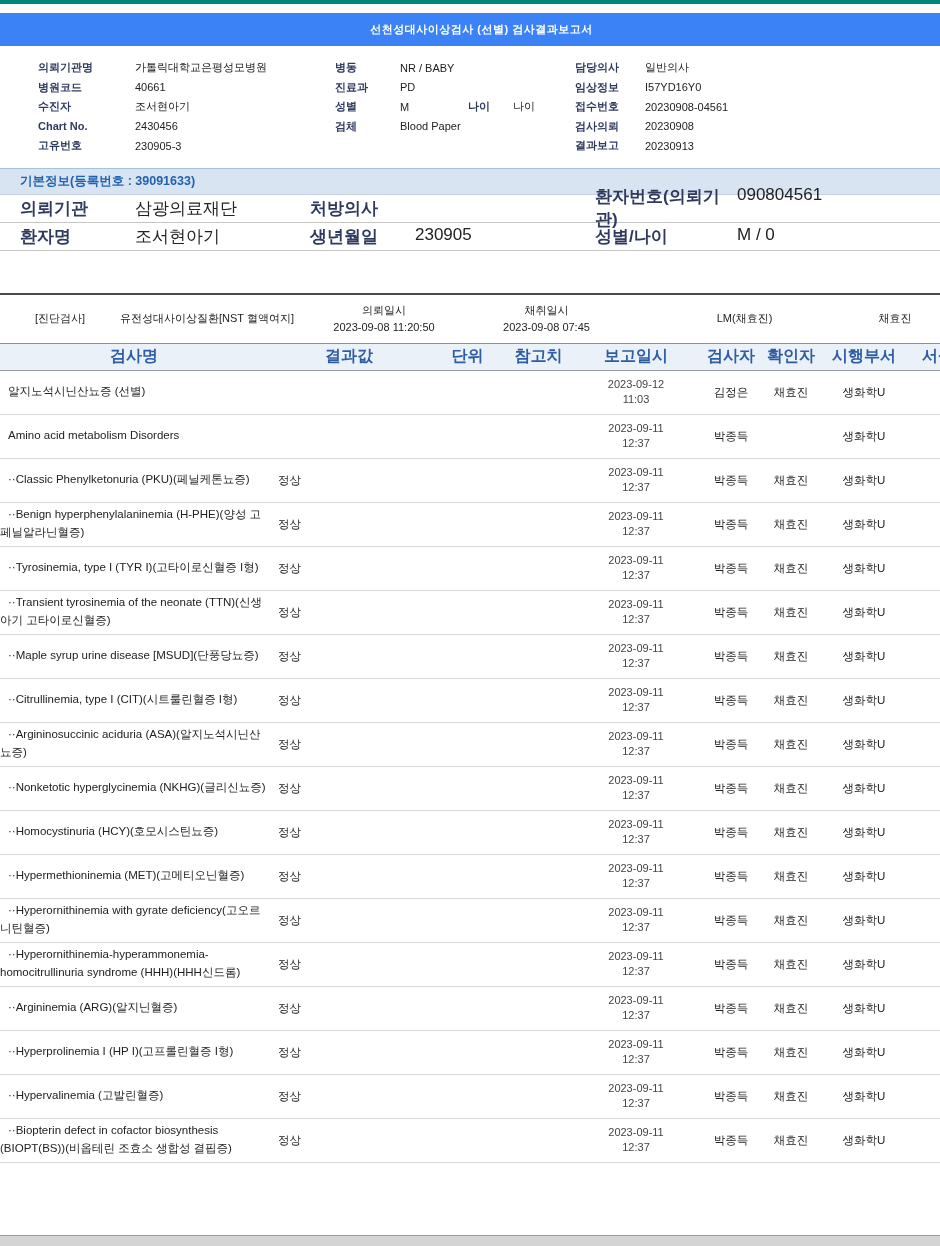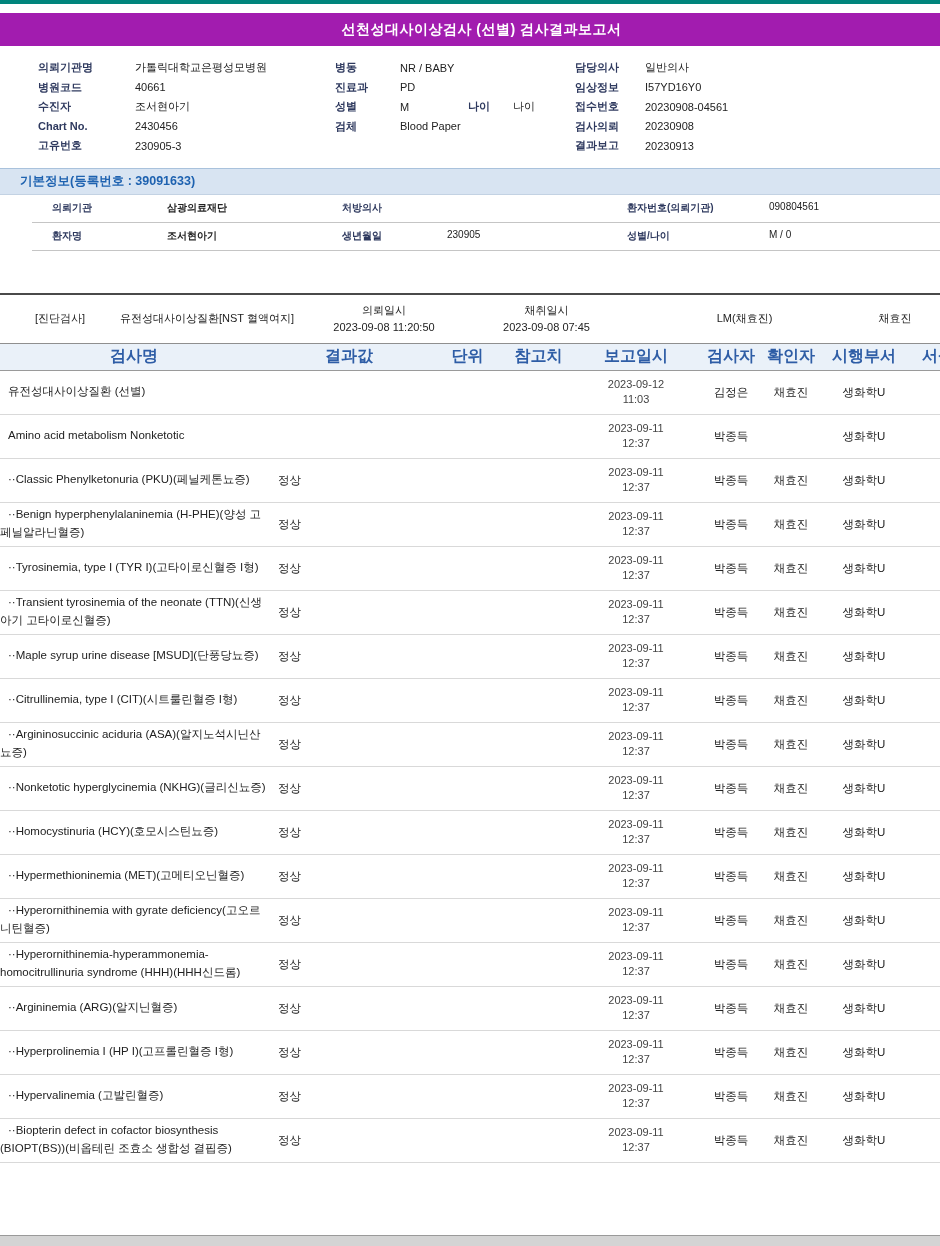--- a/index.html
+++ b/index.html
@@ -10,23 +10,23 @@
     position: relative;
     background: #ffffff;
     font-family: "Liberation Sans", sans-serif;
     color: #222;
   }
   
   .top-strip { height: 4px; background: #00857C; }
   .title-bar {
     margin-top: 9px;
     height: 33px;
-    background: #a21caf;
+    background: #3b82f6;
     color: #ffffff;
-    font-size: 14px;
+    font-size: 11px;
     font-weight: bold;
     display: flex;
     align-items: center;
     justify-content: center;
     letter-spacing: 0.5px;
     padding-left: 23px;
   }
   
   .header-section { display: flex; padding: 12px 0 12px 38px; }
   .hcol { display: flex; flex-direction: column; }
@@ -52,29 +52,28 @@
     padding-left: 20px;
     color: #1E62B0;
     font-weight: bold;
     font-size: 12.5px;
   }
   .bi-row {
     display: flex;
     height: 28px;
     align-items: center;
     padding-left: 20px;
-    font-size: 10px;
+    font-size: 17px;
     border-bottom: 1px solid #c5c5c5;
-    margin-left: 32px;
   }
   .bi-row:last-of-type { border-bottom: 1px solid #9a9a9a; }
   .bi-pair { display: flex; }
   .bi-pair .lbl { font-weight: bold; color: #2f3a5f; }
   .bi-row .bi-pair:nth-of-type(1) .lbl { width: 115px; }
-  .bi-row .bi-pair:nth-of-type(1) .val { width: 175px; font-weight: bold; }
+  .bi-row .bi-pair:nth-of-type(1) .val { width: 175px; }
   .bi-row .bi-pair:nth-of-type(2) .lbl { width: 105px; }
   .bi-row .bi-pair:nth-of-type(2) .val { width: 180px; }
   .bi-row .bi-pair:nth-of-type(3) .lbl { width: 142px; }
   .bi-row .bi-pair:nth-of-type(3) .val { flex: 1; }
   
   .order-section {
     margin-top: 42px;
     border-top: 2px solid #4a4a4a;
     padding: 7px 0;
     display: flex;
@@ -309,36 +308,36 @@
     <span>보고일시</span>
     <span>검사자</span>
     <span>확인자</span>
     <span>시행부서</span>
     <span>서식</span>
   </div>
 
 <div class="results-body">
 
     <div class="result-row">
-      <div class="c-name">유전성대사이상질환 (선별)</div>
+      <div class="c-name">알지노석시닌산뇨증 (선별)</div>
       <div class="c-value"></div>
       <div class="c-unit"></div>
       <div class="c-ref"></div>
       <div class="c-date">
         <div>2023-09-12</div>
         <div>11:03</div>
       </div>
       <div class="c-tester">김정은</div>
       <div class="c-conf">채효진</div>
       <div class="c-dept">생화학U</div>
       <div class="c-form"></div>
     </div>
 
     <div class="result-row">
-      <div class="c-name">Amino acid metabolism Nonketotic</div>
+      <div class="c-name">Amino acid metabolism Disorders</div>
       <div class="c-value"></div>
       <div class="c-unit"></div>
       <div class="c-ref"></div>
       <div class="c-date">
         <div>2023-09-11</div>
         <div>12:37</div>
       </div>
       <div class="c-tester">박종득</div>
       <div class="c-conf"></div>
       <div class="c-dept">생화학U</div>

